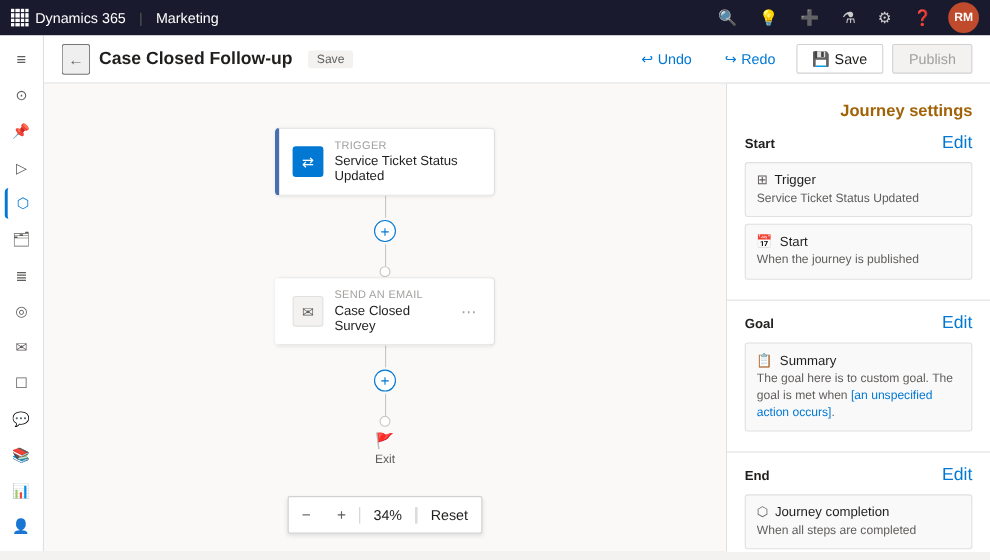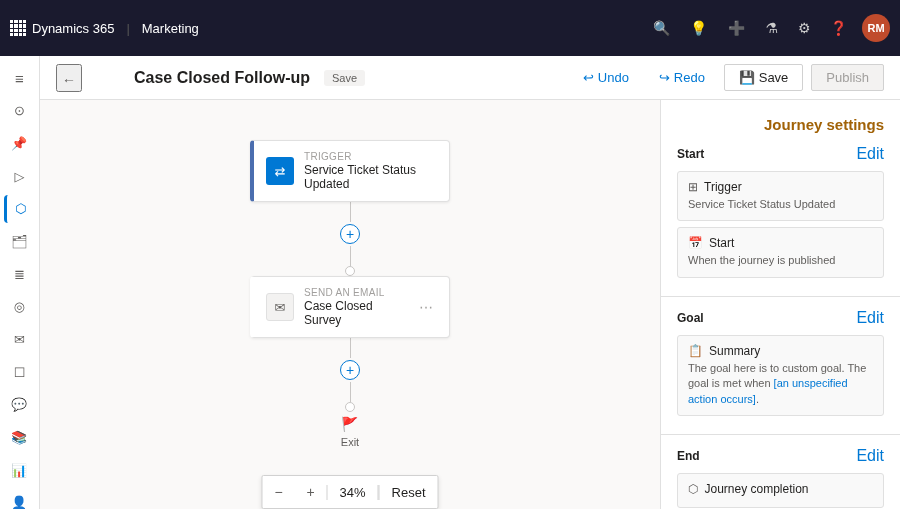--- a/index.html
+++ b/index.html
@@ -1,20 +1,20 @@
 <!DOCTYPE html>
 <html><head>
   <meta charset="utf-8">
   <style>
     * { box-sizing: border-box; margin: 0; padding: 0; }
     body { font-family: 'Segoe UI', sans-serif; font-size: 13px; background: #f3f2f1; overflow: hidden; }
 
     
     .topbar {
-      display: flex; align-items: center; background: #1a1a2e; height: 56px; padding: 0 10px;
+      display: flex; align-items: center; background: #1a1a2e; height: 32px; padding: 0 10px;
       color: #fff; gap: 8px; position: relative; z-index: 10;
     }
     .topbar-logo { display: flex; align-items: center; gap: 6px; color: #fff; font-size: 13px; }
     .topbar-logo-icon { width: 16px; height: 16px; display: grid; grid-template-columns: 1fr 1fr 1fr 1fr; gap: 1px; }
     .topbar-logo-icon span { background: #fff; display: block; }
     .topbar-divider { color: #555; margin: 0 4px; }
     .topbar-app { color: #fff; font-size: 13px; }
     .topbar-spacer { flex: 1; }
     .topbar-icon { color: #ccc; font-size: 14px; cursor: pointer; padding: 4px 6px; }
     .topbar-avatar { width: 28px; height: 28px; border-radius: 50%; background: #c04b2c; color: #fff; display: flex; align-items: center; justify-content: center; font-size: 11px; font-weight: 600; cursor: pointer; }
@@ -35,21 +35,21 @@
 
     
     .main { display: flex; flex-direction: column; flex: 1; overflow: hidden; }
 
     
     .sec-header {
       display: flex; align-items: center; background: #fff; border-bottom: 1px solid #e0e0e0;
       height: 44px; padding: 0 16px; gap: 8px;
     }
     .sec-header-back { color: #605e5c; cursor: pointer; font-size: 14px; padding: 4px; }
-    .sec-header-title { font-size: 16px; color: #201f1e; font-weight: 600; margin-left: 44px; }
+    .sec-header-title { font-size: 16px; color: #201f1e; font-weight: 600; }
     .sec-header-status { background: #f3f2f1; color: #605e5c; font-size: 11px; padding: 2px 8px; border-radius: 3px; margin-left: 6px; }
     .sec-header-spacer { flex: 1; }
     .sec-header-btn {
       display: flex; align-items: center; gap: 4px; padding: 5px 10px;
       border: 1px solid transparent; border-radius: 2px; cursor: pointer; font-size: 13px; background: transparent; color: #0078d4;
     }
     .sec-header-btn-primary {
       background: #fff; border: 1px solid #d1d1d1; color: #201f1e; padding: 5px 14px; border-radius: 2px; cursor: pointer; font-size: 13px;
     }
     .sec-header-btn-publish {
@@ -322,20 +322,21 @@
         <div class="panel-section">
           <div class="panel-section-header">
             <span class="panel-section-label">End</span>
             <span class="panel-edit-link">Edit</span>
           </div>
           <div class="panel-card">
             <div class="panel-card-row">
               <span class="panel-card-icon">⬡</span>
               <span class="panel-card-title">Journey completion</span>
             </div>
+            <div class="panel-card-text">When all steps are completed</div>
           </div>
         </div>
 
       </div>
 
     </div>
   </div>
 </div>
 
 </body></html>

